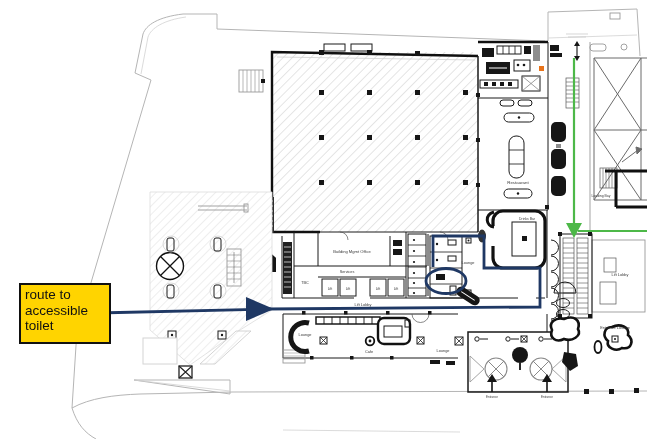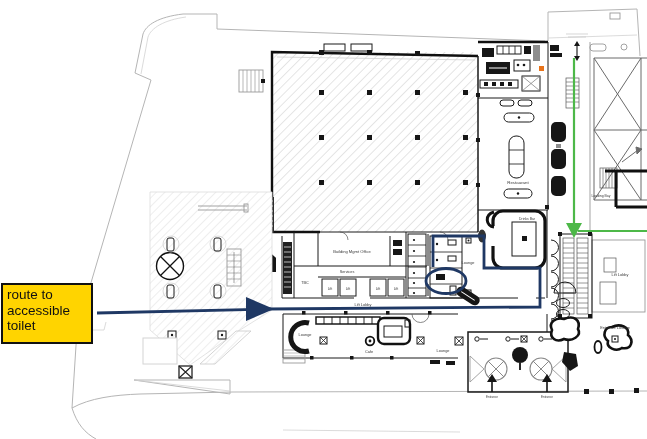--- a/index.html
+++ b/index.html
@@ -11,21 +11,21 @@
   .w15{stroke:#1a1a1a;stroke-width:1.5;fill:none;}
   .w2{stroke:#101010;stroke-width:2.4;fill:none;}
   .w3{stroke:#101010;stroke-width:3;fill:none;}
   .thin{stroke:#555;stroke-width:.7;fill:none;}
   .g1{stroke:#b5b5b5;stroke-width:1;fill:none;}
   .g2{stroke:#999;stroke-width:.9;fill:none;}
   .gf{stroke:#d2d2d2;stroke-width:.8;fill:none;}
   .blk{fill:#161616;stroke:none;}
   .gry{fill:#8d8d8d;stroke:none;}
   text.lbl{fill:#3a3a3a;}
-  .callout{position:absolute;left:1px;top:283px;width:80px;height:53px;
+  .callout{position:absolute;left:19px;top:283px;width:80px;height:53px;
            background:#ffd400;border:2.5px solid #111;color:#111;
            font-size:13.5px;line-height:1.16;padding:2px 4px;font-weight:400;}
 </style>
 </head>
 <body>
 
 <div class="stage">
 <svg width="647" height="439" viewBox="0 0 647 439">
   <defs>
     <pattern id="hatchA" patternUnits="userSpaceOnUse" width="6.5" height="6.5" patternTransform="rotate(45)">

